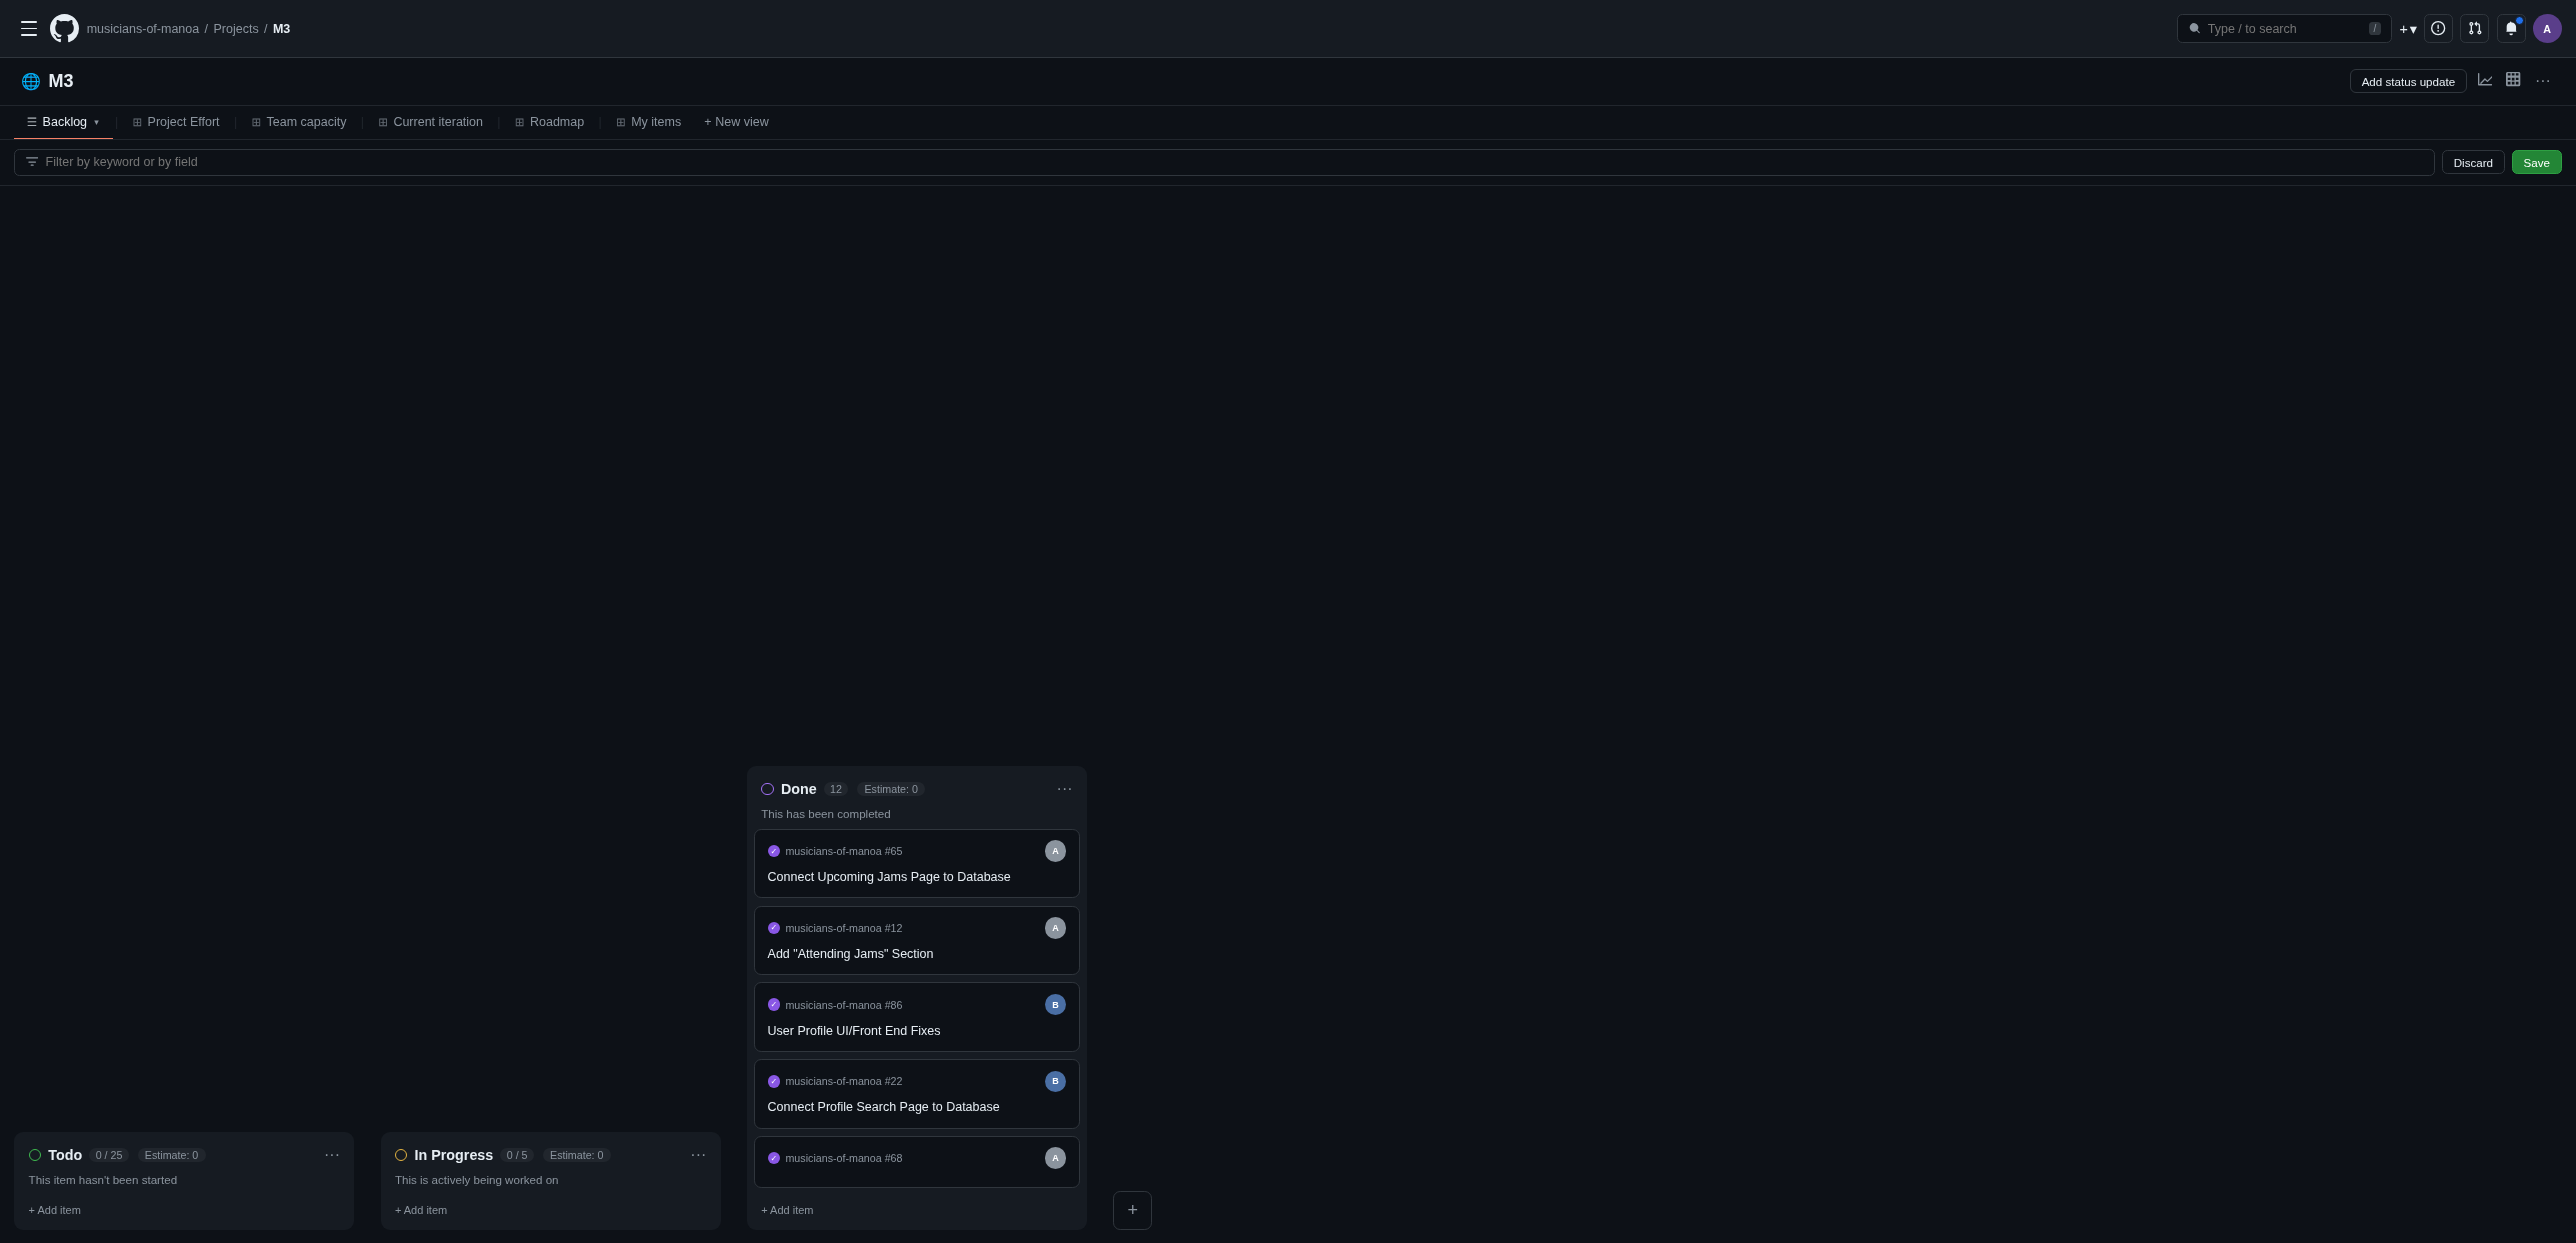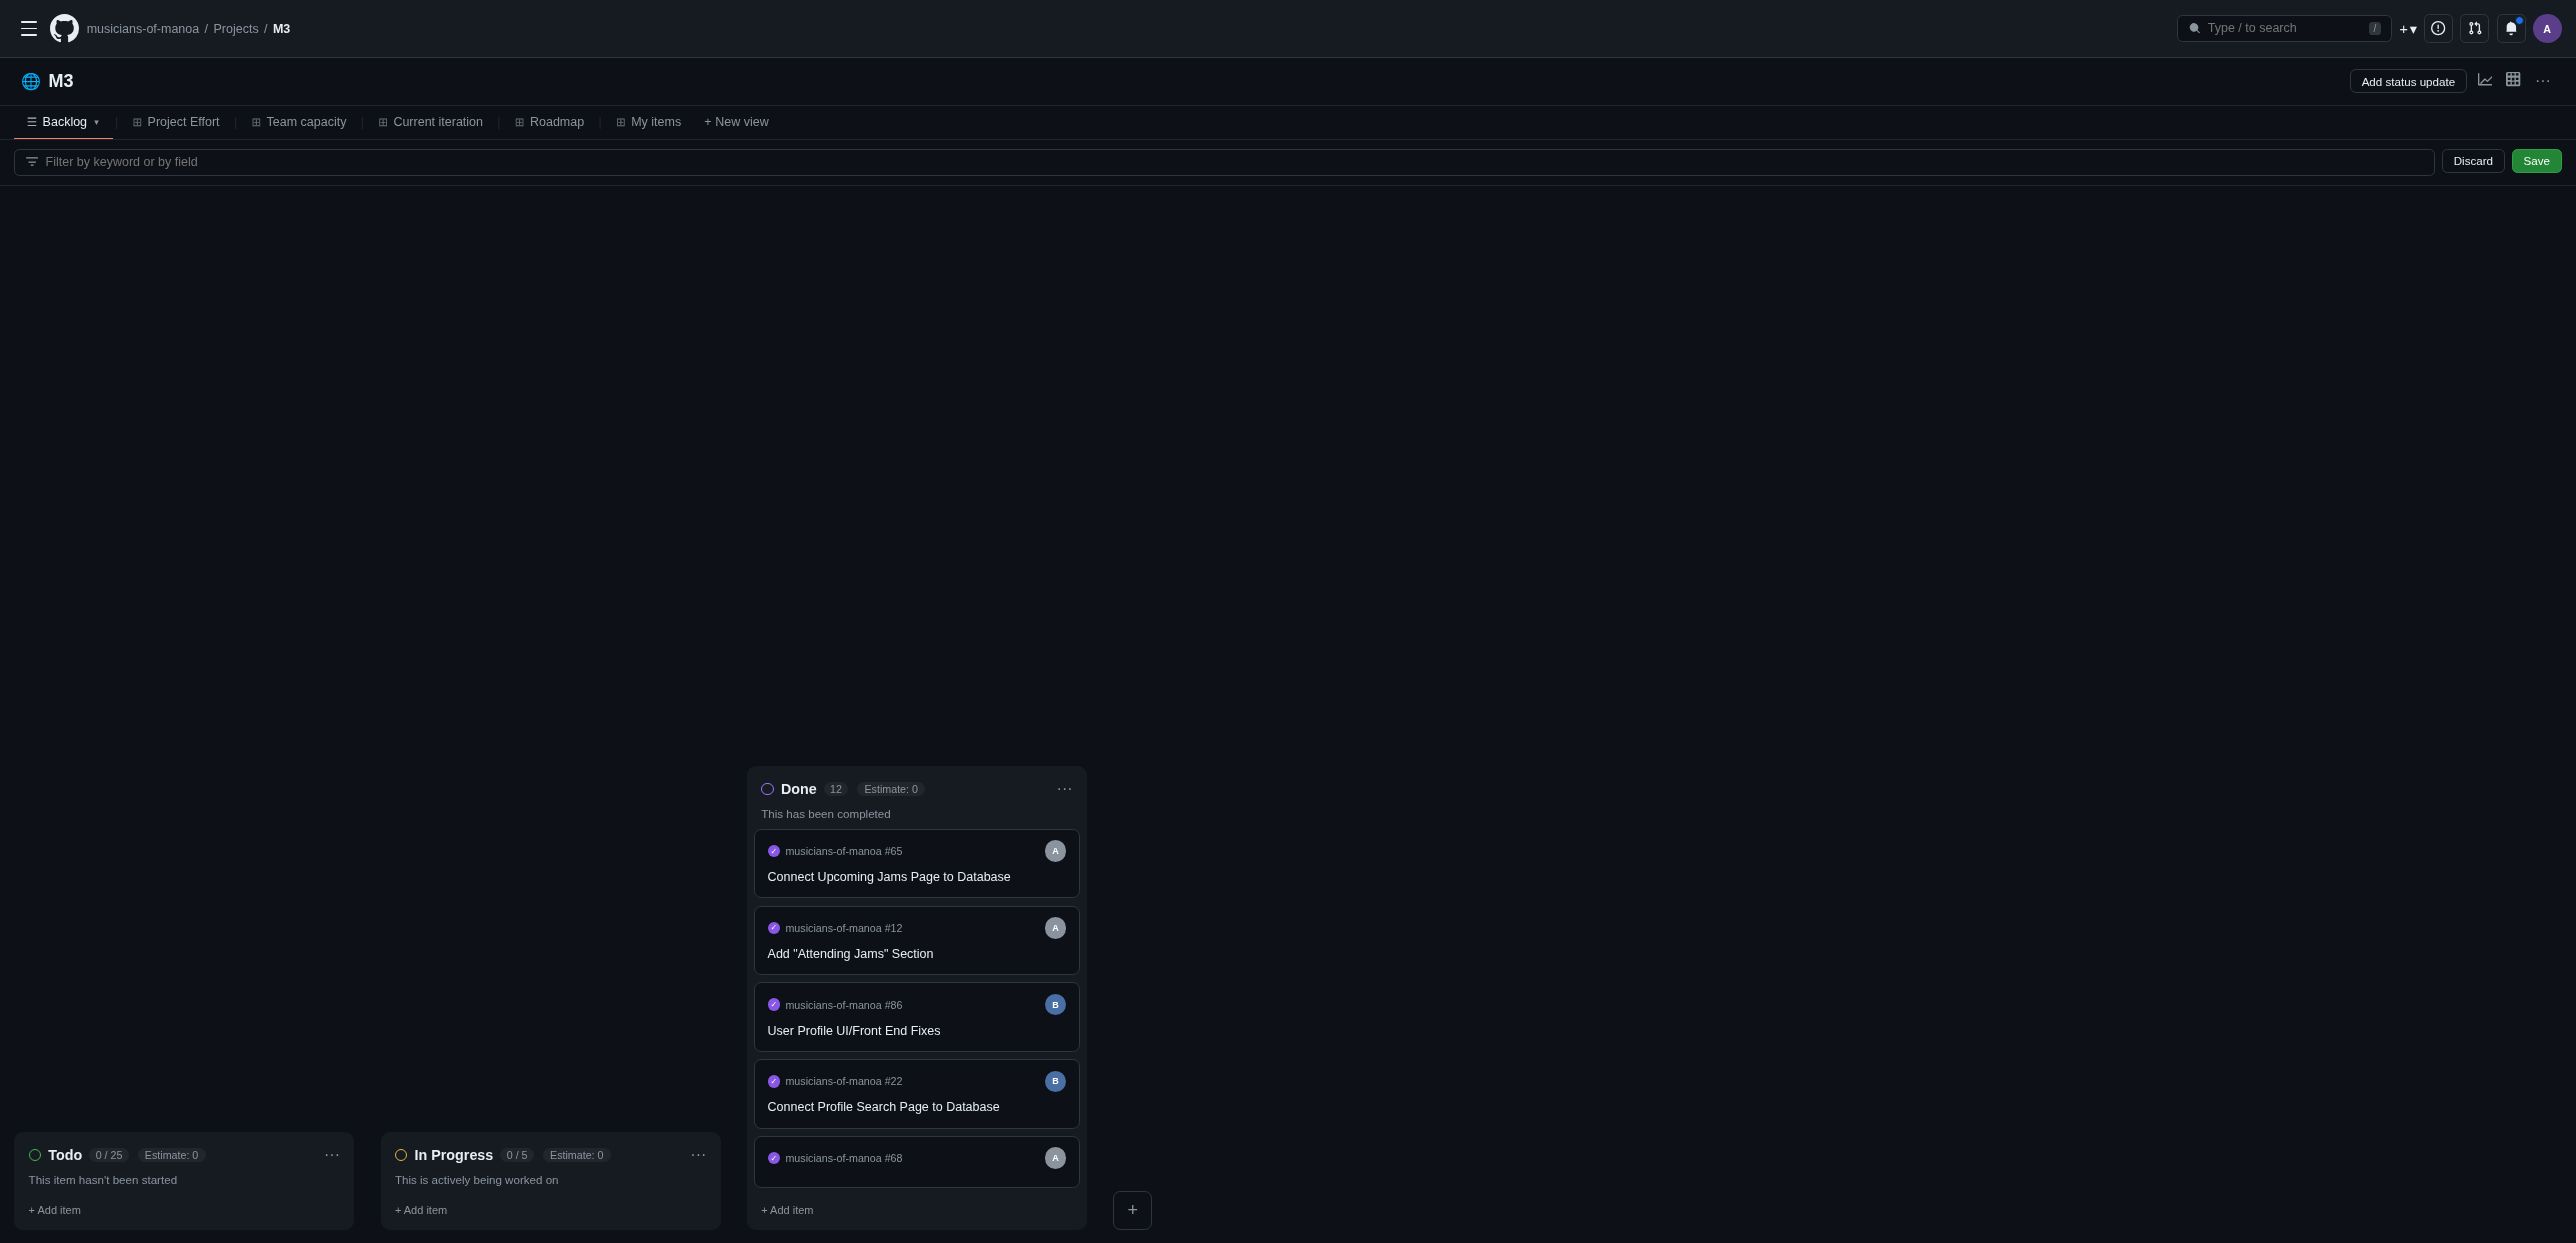--- a/index.html
+++ b/index.html
@@ -41,21 +41,21 @@
       fill: #e6edf3;
     }
     .breadcrumb {
       display: flex; align-items: center; gap: 5.4px; color: #8b949e; font-size: 12.5px;
     }
     .breadcrumb a { color: #8b949e; text-decoration: none; }
     .breadcrumb .sep { color: #8b949e; }
     .breadcrumb .current { color: #e6edf3; font-weight: 600; }
 
     .topnav-right {
-      display: flex; align-items: center; gap: 7.2px;
+      display: flex; gap: 7.2px;
     }
     .search-bar {
       background: #0d1117;
       border: 0.9px solid #30363d;
       border-radius: 5.4px;
       display: flex; align-items: center; gap: 7.2px;
       padding: 5.4px 10.7px;
       width: 215px;
       color: #8b949e;
       font-size: 12.5px;
@@ -145,21 +145,21 @@
     .new-view-btn {
       display: flex; align-items: center; gap: 3.6px;
       background: transparent; border: none; color: #8b949e; cursor: pointer; font-size: 12.5px;
       padding: 9px 10.7px;
     }
 
     
     .filter-bar {
       background: #0d1117;
       padding: 9px 14.3px;
-      display: flex; align-items: flex-start; gap: 7.2px;
+      display: flex; align-items: center; gap: 7.2px;
       border-bottom: 0.9px solid #21262d;
     }
     .filter-input-wrap {
       flex: 1; display: flex; align-items: center; gap: 7.2px;
       background: #0d1117; border: 0.9px solid #30363d; border-radius: 5.4px;
       padding: 5.4px 10.7px;
     }
     .filter-input-wrap input {
       background: transparent; border: none; outline: none; color: #8b949e; font-size: 12.5px; width: 100%;
     }

